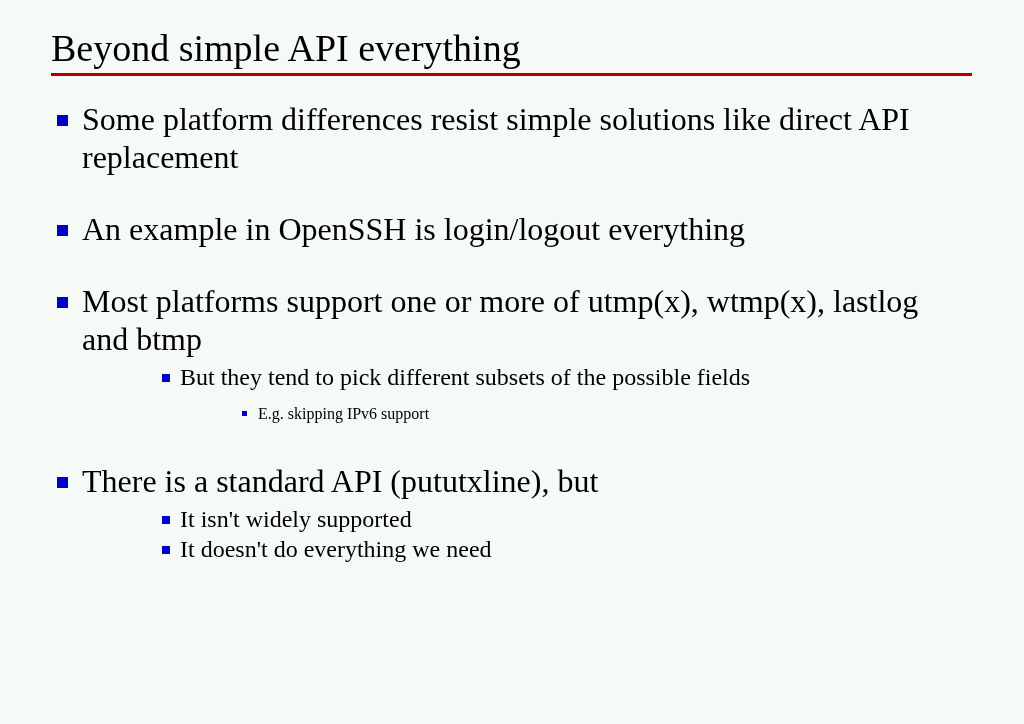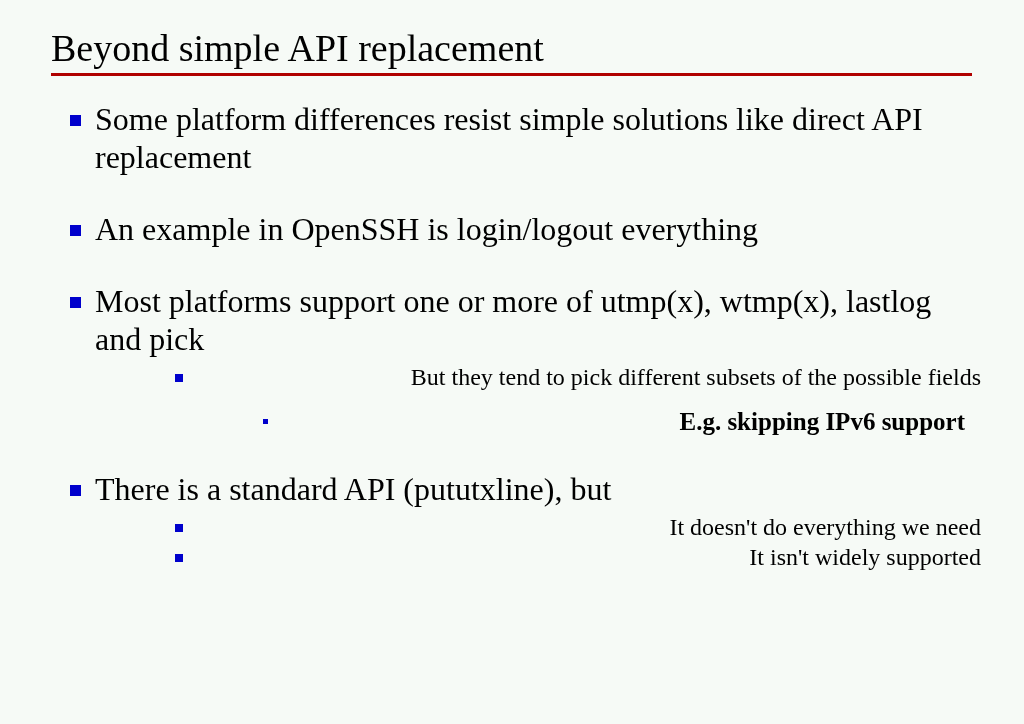--- a/index.html
+++ b/index.html
@@ -42,21 +42,21 @@
   .title-rule {
     width: 921px;
     height: 3px;
     background: #b00000;
     margin: 0;
   }
 
   
   .body-block {
     position: absolute;
-    left: 51px;
+    left: 38px;
     top: 100px;
     width: 930px;
   }
 
   ul.lvl1 {
     list-style: none;
     margin: 0;
     padding: 0;
   }
   ul.lvl2 {
@@ -106,97 +106,95 @@
     position: absolute;
     left: 8px;
     top: 12px;
     width: 8px;
     height: 8px;
     background: #0000cc;
   }
   ul.lvl2 {
     margin-top: 4px;
     margin-left: 72px;
-    text-align: right;
   }
 
   
   li.item3 {
     position: relative;
     padding-left: 22px;
-    margin: 16px;
-    font-size: 25px;
+    margin: 8px;
+    font-size: 16px;
     line-height: 28px;
-    font-weight: bold;
   }
   li.item3 > .bullet {
     position: absolute;
     left: 6px;
     top: 11px;
     width: 5px;
     height: 5px;
     background: #0000cc;
   }
   ul.lvl3 {
     margin-top: 1px;
     margin-left: 48px;
   }
 </style>
 </head>
 <body>
 
 <div class="slide">
 
   <div class="title-block">
-    <h1 class="slide-title">Beyond simple API replacement</h1>
+    <h1 class="slide-title">Beyond simple API everything</h1>
     <div class="title-rule"></div>
   </div>
 
   <div class="body-block">
     <ul class="lvl1">
 
       <li class="item1">
         <span class="bullet"></span>
         <span class="txt">Some platform differences resist simple solutions like direct API replacement</span>
       </li>
 
 
       <li class="item1">
         <span class="bullet"></span>
         <span class="txt">An example in OpenSSH is login/logout everything</span>
       </li>
 
       <li class="item1">
         <span class="bullet"></span>
-        <span class="txt">Most platforms support one or more of utmp(x), wtmp(x), lastlog and pick</span>
+        <span class="txt">Most platforms support one or more of utmp(x), wtmp(x), lastlog and btmp</span>
         <ul class="lvl2">
           <li class="item2">
             <span class="bullet"></span>
             <span class="txt">But they tend to pick different subsets of the possible fields</span>
             <ul class="lvl3">
               <li class="item3">
                 <span class="bullet"></span>
                 <span class="txt">E.g. skipping IPv6 support</span>
               </li>
             </ul>
           </li>
         </ul>
       </li>
 
       <li class="item1">
         <span class="bullet"></span>
         <span class="txt">There is a standard API (pututxline), but</span>
         <ul class="lvl2">
           <li class="item2">
             <span class="bullet"></span>
-            <span class="txt">It doesn't do everything we need</span>
+            <span class="txt">It isn't widely supported</span>
           </li>
           <li class="item2">
             <span class="bullet"></span>
-            <span class="txt">It isn't widely supported</span>
+            <span class="txt">It doesn't do everything we need</span>
           </li>
         </ul>
       </li>
 
     </ul>
   </div>
 
 </div>
 
 </body></html>

